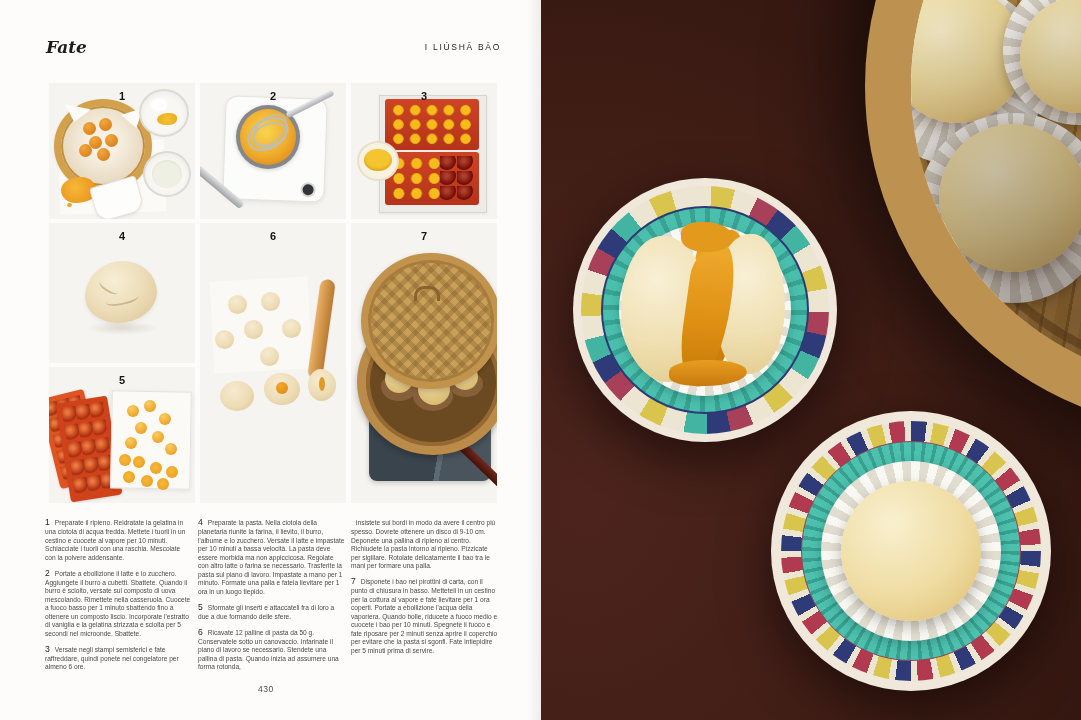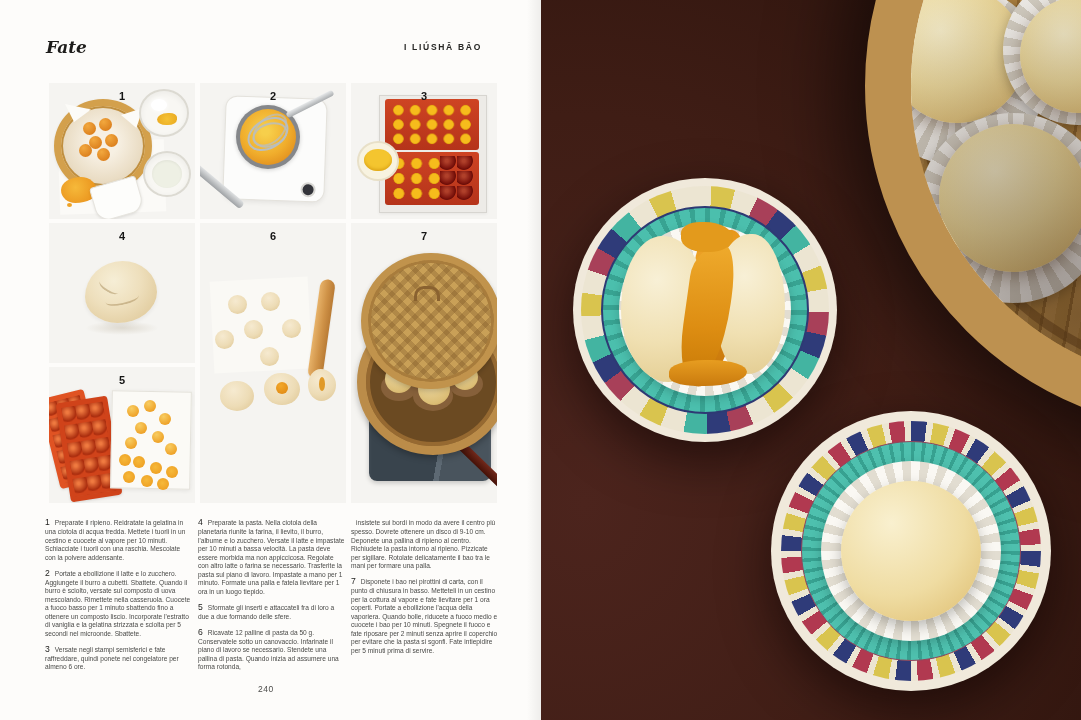--- a/index.html
+++ b/index.html
@@ -3,21 +3,21 @@
 <meta charset="utf-8">
 <style>
   html,body{margin:0;padding:0;}
   .spread{position:relative;width:1081px;height:720px;overflow:hidden;background:#fdfcfa;font-family:"Liberation Sans",sans-serif;}
   .abs{position:absolute;}
 
   
   .page-left{position:absolute;left:0;top:0;width:541px;height:720px;background:#fdfcfa;}
   .spine{position:absolute;left:527px;top:0;width:14px;height:720px;background:linear-gradient(90deg,rgba(0,0,0,0),rgba(0,0,0,.06));}
   .section-label{position:absolute;left:46px;top:37px;font-family:"DejaVu Serif",serif;font-style:italic;font-weight:700;font-size:17px;color:#1d1c1a;}
-  .recipe-title{position:absolute;right:59px;top:42px;font-size:8.5px;letter-spacing:1.7px;color:#262624;font-weight:700;}
+  .recipe-title{position:absolute;right:40px;top:42px;font-size:8.5px;letter-spacing:1.7px;color:#262624;font-weight:400;}
   .pagenum{position:absolute;left:258px;top:684px;font-size:8.5px;color:#4c4c4a;letter-spacing:.5px;}
 
   .photo{position:absolute;background:#f5f4f1;overflow:hidden;}
   .stepnum{position:absolute;top:7px;left:50%;transform:translateX(-50%);font-weight:700;font-size:11px;color:#151515;z-index:9;}
 
   
   .col{position:absolute;top:517px;width:147px;color:#4a4a48;font-size:6.6px;line-height:1.29;}
   .col p{margin:0 0 5.5px 0;}
   .col .num{font-size:8.6px;font-weight:500;color:#232321;margin-right:5px;}
   .cream{background:radial-gradient(circle at 40% 32%, #f6ead0 0%, #eddcb6 55%, #dfc795 95%);}
@@ -257,21 +257,21 @@
     <div class="col" style="left:198px;">
       <p class="step"><span class="num">4</span><span class="txt">Preparate la pasta. Nella ciotola della planetaria riunite la farina, il lievito, il burro, l'albume e lo zucchero. Versate il latte e impastate per 10 minuti a bassa velocità. La pasta deve essere morbida ma non appiccicosa. Regolate con altro latte o farina se necessario. Trasferite la pasta sul piano di lavoro. Impastate a mano per 1 minuto. Formate una palla e fatela lievitare per 1 ora in un luogo tiepido.</span></p>
       <p class="step"><span class="num">5</span><span class="txt">Sformate gli inserti e attaccateli fra di loro a due a due formando delle sfere.</span></p>
       <p class="step"><span class="num">6</span><span class="txt">Ricavate 12 palline di pasta da 50 g. Conservatele sotto un canovaccio. Infarinate il piano di lavoro se necessario. Stendete una pallina di pasta. Quando inizia ad assumere una forma rotonda,</span></p>
     </div>
     <div class="col" style="left:351px;">
       <p class="step"><span class="num"></span><span class="txt">insistete sui bordi in modo da avere il centro più spesso. Dovrete ottenere un disco di 9-10 cm. Deponete una pallina di ripieno al centro. Richiudete la pasta intorno al ripieno. Pizzicate per sigillare. Rotolate delicatamente il bao tra le mani per formare una palla.</span></p>
       <p class="step"><span class="num">7</span><span class="txt">Disponete i bao nei pirottini di carta, con il punto di chiusura in basso. Metteteli in un cestino per la cottura al vapore e fate lievitare per 1 ora coperti. Portate a ebollizione l'acqua della vaporiera. Quando bolle, riducete a fuoco medio e cuocete i bao per 10 minuti. Spegnete il fuoco e fate riposare per 2 minuti senza aprire il coperchio per evitare che la pasta si sgonfi. Fate intiepidire per 5 minuti prima di servire.</span></p>
     </div>
 
-    <div class="pagenum">240</div>
+    <div class="pagenum">430</div>
     <div class="spine"></div>
   </div>
 
   <div class="page-right">
 
     <div class="steamer-big">
       <div class="steamer-ring"></div>
       <div class="liner" style="left:-44px;top:199px;width:180px;height:180px;"></div>
       <div class="bun" style="left:-22px;top:201px;width:136px;height:136px;"></div>
       <div class="liner" style="left:92px;top:189px;width:150px;height:150px;"></div>

